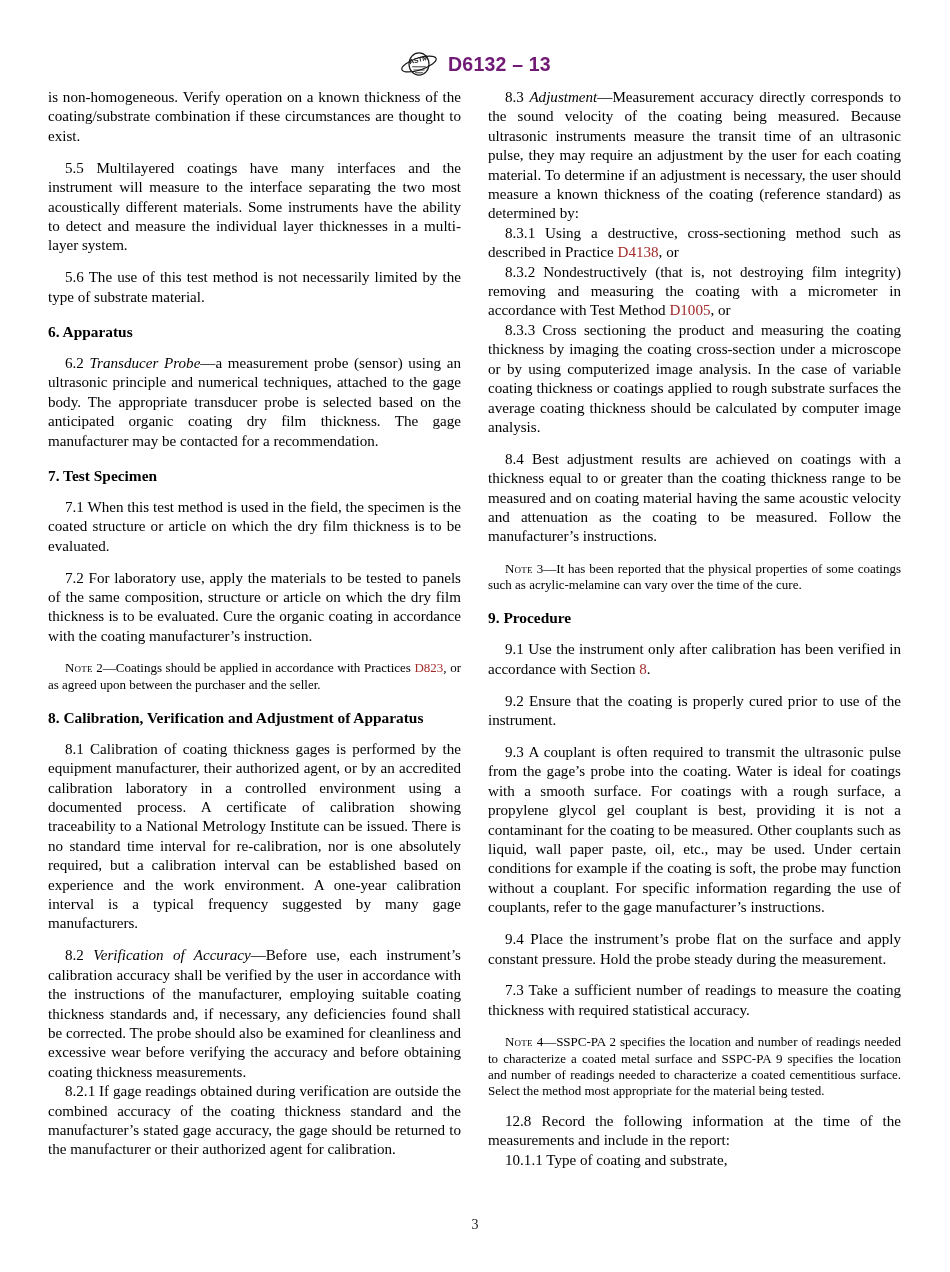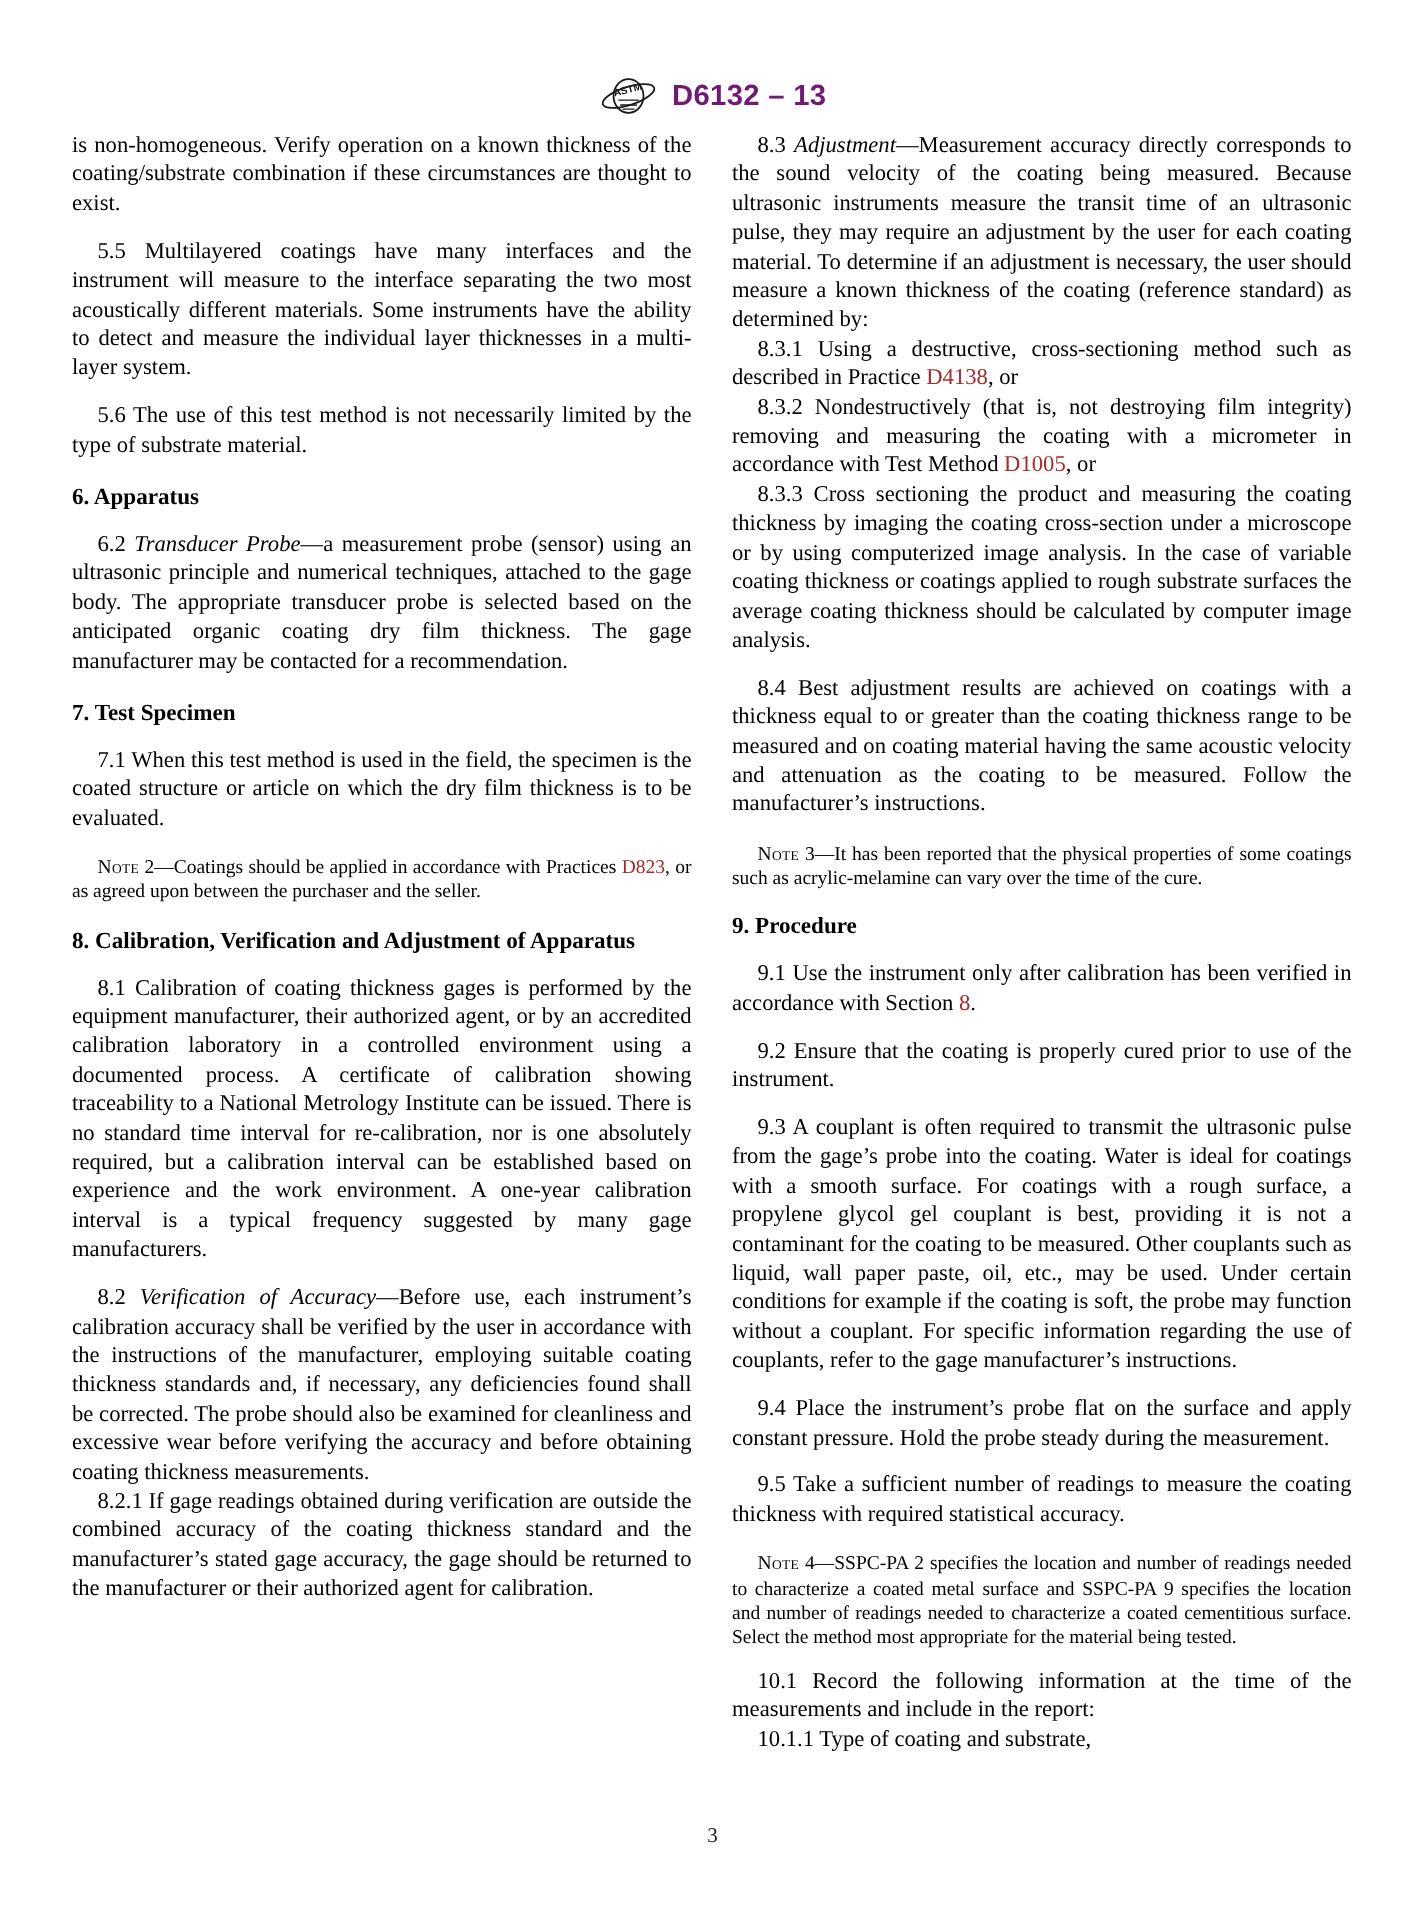--- a/index.html
+++ b/index.html
@@ -145,20 +145,21 @@
 
     <h3 class="section-head gap">6.  Apparatus</h3>
 
 
     <p class="para gap"><span>6.2 </span><i>Transducer Probe</i><span>—a measurement probe (sensor) using an ultrasonic principle and numerical techniques, attached to the gage body. The appropriate transducer probe is selected based on the anticipated organic coating dry film thickness. The gage manufacturer may be contacted for a recommendation.</span></p>
 
     <h3 class="section-head gap">7.  Test Specimen</h3>
 
     <p class="para gap">7.1  When this test method is used in the field, the specimen is the coated structure or article on which the dry film thickness is to be evaluated.</p>
 
+    <p class="para gap">7.2  For laboratory use, apply the materials to be tested to panels of the same composition, structure or article on which the dry film thickness is to be evaluated. Cure the organic coating in accordance with the coating manufacturer’s instruction.</p>
 
     <p class="note gap"><span class="note-label">Note</span><span> 2—</span><span>Coatings should be applied in accordance with Practices </span><span class="ref">D823</span><span>, or as agreed upon between the purchaser and the seller.</span></p>
 
     <h3 class="section-head gap">8.  Calibration, Verification and Adjustment of Apparatus</h3>
 
     <p class="para gap">8.1  Calibration of coating thickness gages is performed by the equipment manufacturer, their authorized agent, or by an accredited calibration laboratory in a controlled environment using a documented process. A certificate of calibration showing traceability to a National Metrology Institute can be issued. There is no standard time interval for re-calibration, nor is one absolutely required, but a calibration interval can be established based on experience and the work environment. A one-year calibration interval is a typical frequency suggested by many gage manufacturers.</p>
 
     <p class="para gap"><span>8.2 </span><i>Verification of Accuracy</i><span>—Before use, each instrument’s calibration accuracy shall be verified by the user in accordance with the instructions of the manufacturer, employing suitable coating thickness standards and, if necessary, any deficiencies found shall be corrected. The probe should also be examined for cleanliness and excessive wear before verifying the accuracy and before obtaining coating thickness measurements.</span></p>
 
     <p class="para">8.2.1 If gage readings obtained during verification are outside the combined accuracy of the coating thickness standard and the manufacturer’s stated gage accuracy, the gage should be returned to the manufacturer or their authorized agent for calibration.</p>
@@ -182,25 +183,25 @@
     <h3 class="section-head gap">9.  Procedure</h3>
 
     <p class="para gap"><span>9.1  Use the instrument only after calibration has been verified in accordance with Section </span><span class="ref">8</span><span>.</span></p>
 
     <p class="para gap">9.2  Ensure that the coating is properly cured prior to use of the instrument.</p>
 
     <p class="para gap">9.3  A couplant is often required to transmit the ultrasonic pulse from the gage’s probe into the coating. Water is ideal for coatings with a smooth surface. For coatings with a rough surface, a propylene glycol gel couplant is best, providing it is not a contaminant for the coating to be measured. Other couplants such as liquid, wall paper paste, oil, etc., may be used. Under certain conditions for example if the coating is soft, the probe may function without a couplant. For specific information regarding the use of couplants, refer to the gage manufacturer’s instructions.</p>
 
     <p class="para gap">9.4  Place the instrument’s probe flat on the surface and apply constant pressure. Hold the probe steady during the measurement.</p>
 
-    <p class="para gap">9.5  Take a sufficient number of readings to measure the coating thickness with required statistical accuracy.</p>
+    <p class="para gap">7.3  Take a sufficient number of readings to measure the coating thickness with required statistical accuracy.</p>
 
     <p class="note gap"><span class="note-label">Note</span><span> 4—</span><span>SSPC-PA 2 specifies the location and number of readings needed to characterize a coated metal surface and SSPC-PA 9 specifies the location and number of readings needed to characterize a coated cementitious surface. Select the method most appropriate for the material being tested.</span></p>
 
 
-    <p class="para gap">10.1  Record the following information at the time of the measurements and include in the report:</p>
+    <p class="para gap">12.8  Record the following information at the time of the measurements and include in the report:</p>
 
     <p class="para">10.1.1  Type of coating and substrate,</p>
 
   </div>
 </div>
 
 <div class="page-number">3</div>
 
 </body></html>

